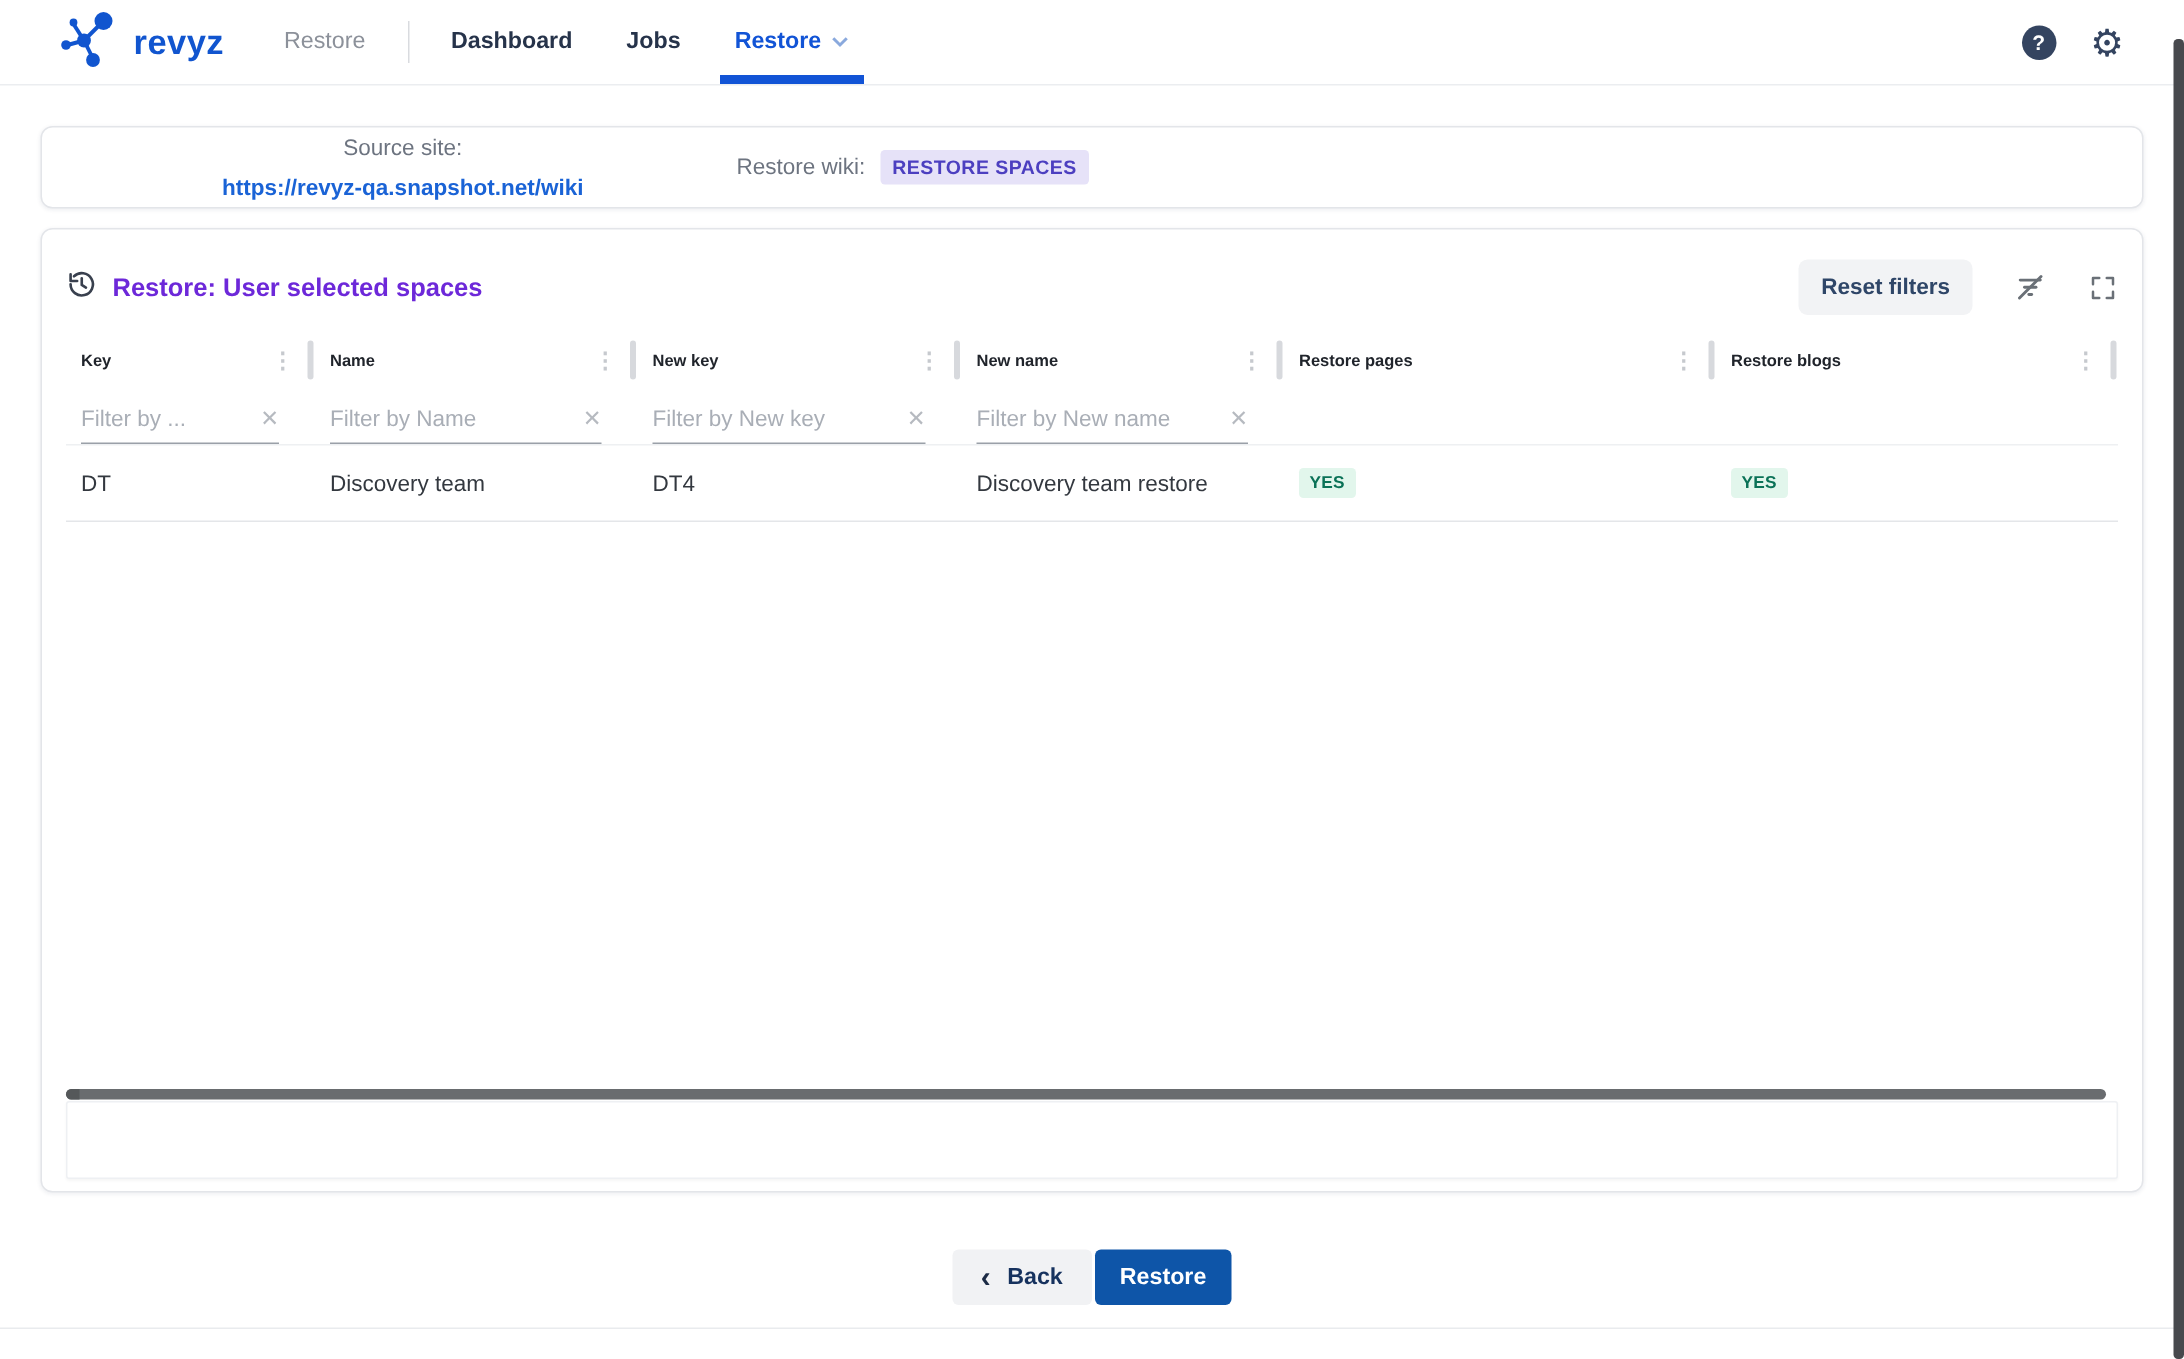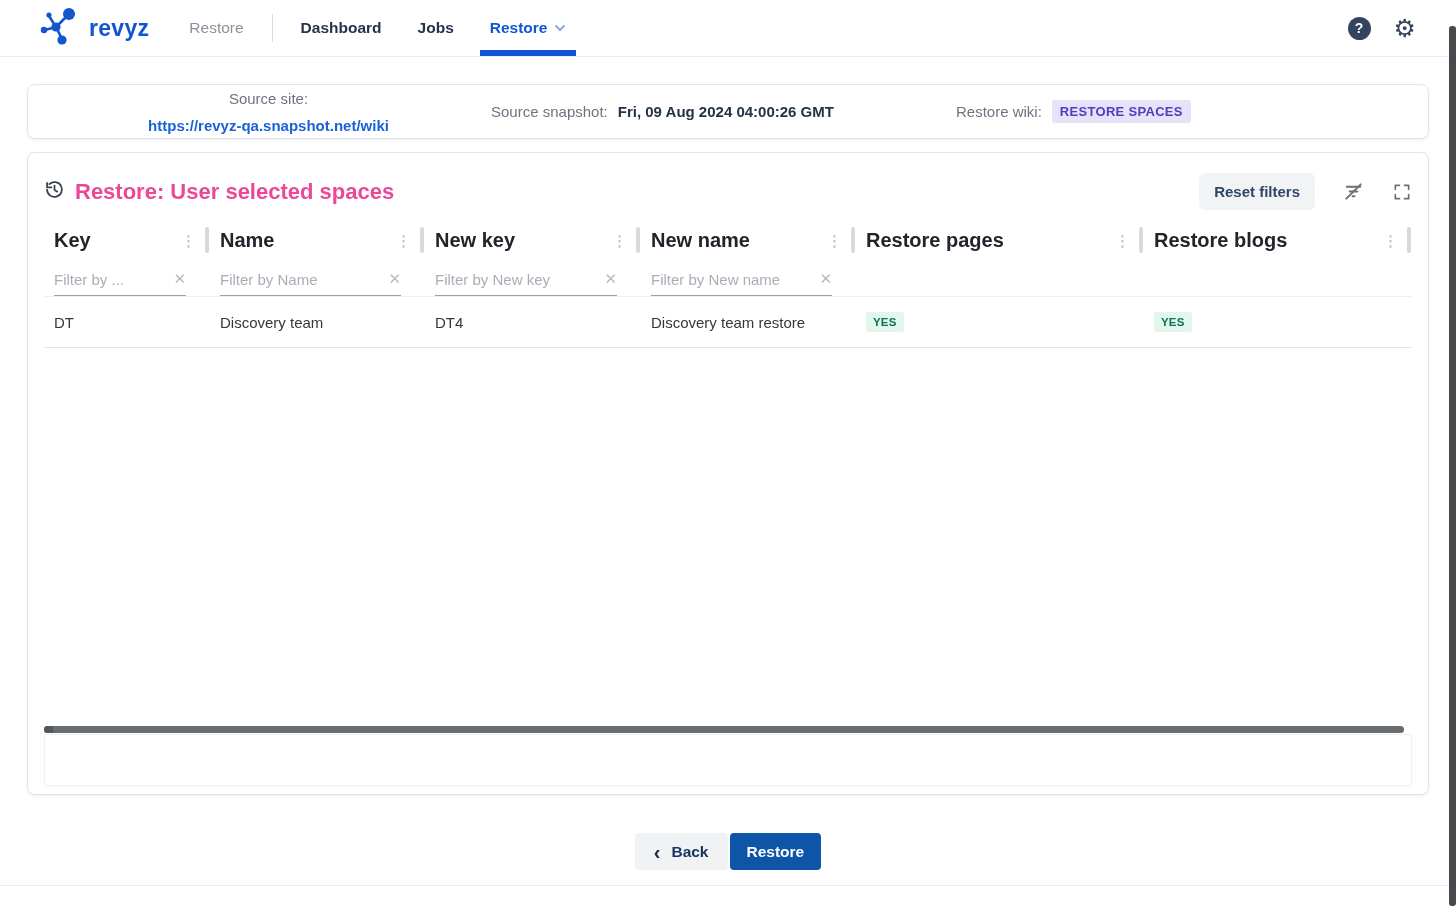--- a/index.html
+++ b/index.html
@@ -44,35 +44,35 @@
   .snap-value { color:#253246; font-weight:700; }
   .type-badge { background:#e6e2f8; color:#4c3fc0; font-weight:700; font-size:13px;
     padding:4px 8px; border-radius:3px; letter-spacing:.3px; }
 
   
   .panel { margin:0 27px; height:643px; border:1px solid #e3e5e9; border-radius:8px;
     box-shadow:0 1px 3px rgba(23,43,77,.08); background:#fff; display:flex;
     flex-direction:column; overflow:hidden; }
   .panel-header { display:flex; align-items:center; padding:20px 16px 14px 16px; }
   .panel-title-wrap { display:flex; align-items:center; gap:10px; }
-  .panel-title { font-size:22px; font-weight:700; color:#ec4899; }
+  .panel-title { font-size:17px; font-weight:700; color:#6d28d9; }
   .panel-controls { margin-left:auto; display:flex; align-items:center; gap:27px; }
   .reset-btn { background:#f2f3f5; border:none; border-radius:6px; padding:10px 15px;
     font-family:inherit; font-size:15px; font-weight:700; color:#2f4668; cursor:pointer; }
   .icon-btn { cursor:pointer; display:inline-flex; }
 
   
   .grid { margin:0 16px; display:flex; flex-direction:column; flex:1; min-height:0; }
   .hdr-row, .filter-row, .data-row { display:flex; }
   .c0{width:166px;} .c1{width:215px;} .c2{width:216px;} .c3{width:215px;}
   .c4{width:288px;} .c5{flex:1;}
   .hdr-row { height:33px; align-items:center; }
   .hdr-cell { position:relative; display:flex; align-items:center; height:100%;
     padding-left:10px; }
-  .hdr-label { font-size:20px; font-weight:700; color:#20242b; }
+  .hdr-label { font-size:11px; font-weight:700; color:#20242b; }
   .col-menu { position:absolute; right:14px; color:#c6c9ce; font-size:15px;
     font-weight:700; cursor:pointer; line-height:1; }
   .resize-handle { position:absolute; right:1px; top:3px; width:4px; height:26px;
     background:#d7d9dd; border-radius:2px; cursor:col-resize; }
   .filter-row { height:40px; align-items:flex-end; border-bottom:1px solid #eef0f2; }
   .filter-cell { padding:2px 24px 0 10px; }
   .filter-field { display:flex; align-items:center; border-bottom:1px solid #9aa0a8;
     padding-bottom:7px; }
   .filter-input { border:none; outline:none; flex:1; width:0; font-family:inherit;
     font-size:15px; color:#3a3f46; background:transparent; }
@@ -158,24 +158,20 @@
   </div>
 </div>
 
 <div class="v-scrollbar"></div>
 
 <div class="info-card">
   <div class="info-group g1">
     <span class="info-label">Source site:</span>
     <a class="site-link">https://revyz-qa.snapshot.net/wiki</a>
   </div>
-  <div class="info-group g2">
-    <span class="info-label">Source snapshot:</span>
-    <span class="snap-value">Fri, 09 Aug 2024 04:00:26 GMT</span>
-  </div>
   <div class="info-group">
     <span class="info-label">Restore wiki:</span>
     <span class="type-badge">RESTORE SPACES</span>
   </div>
 </div>
 
 <div class="panel">
 
   <div class="panel-header">
     <div class="panel-title-wrap">

